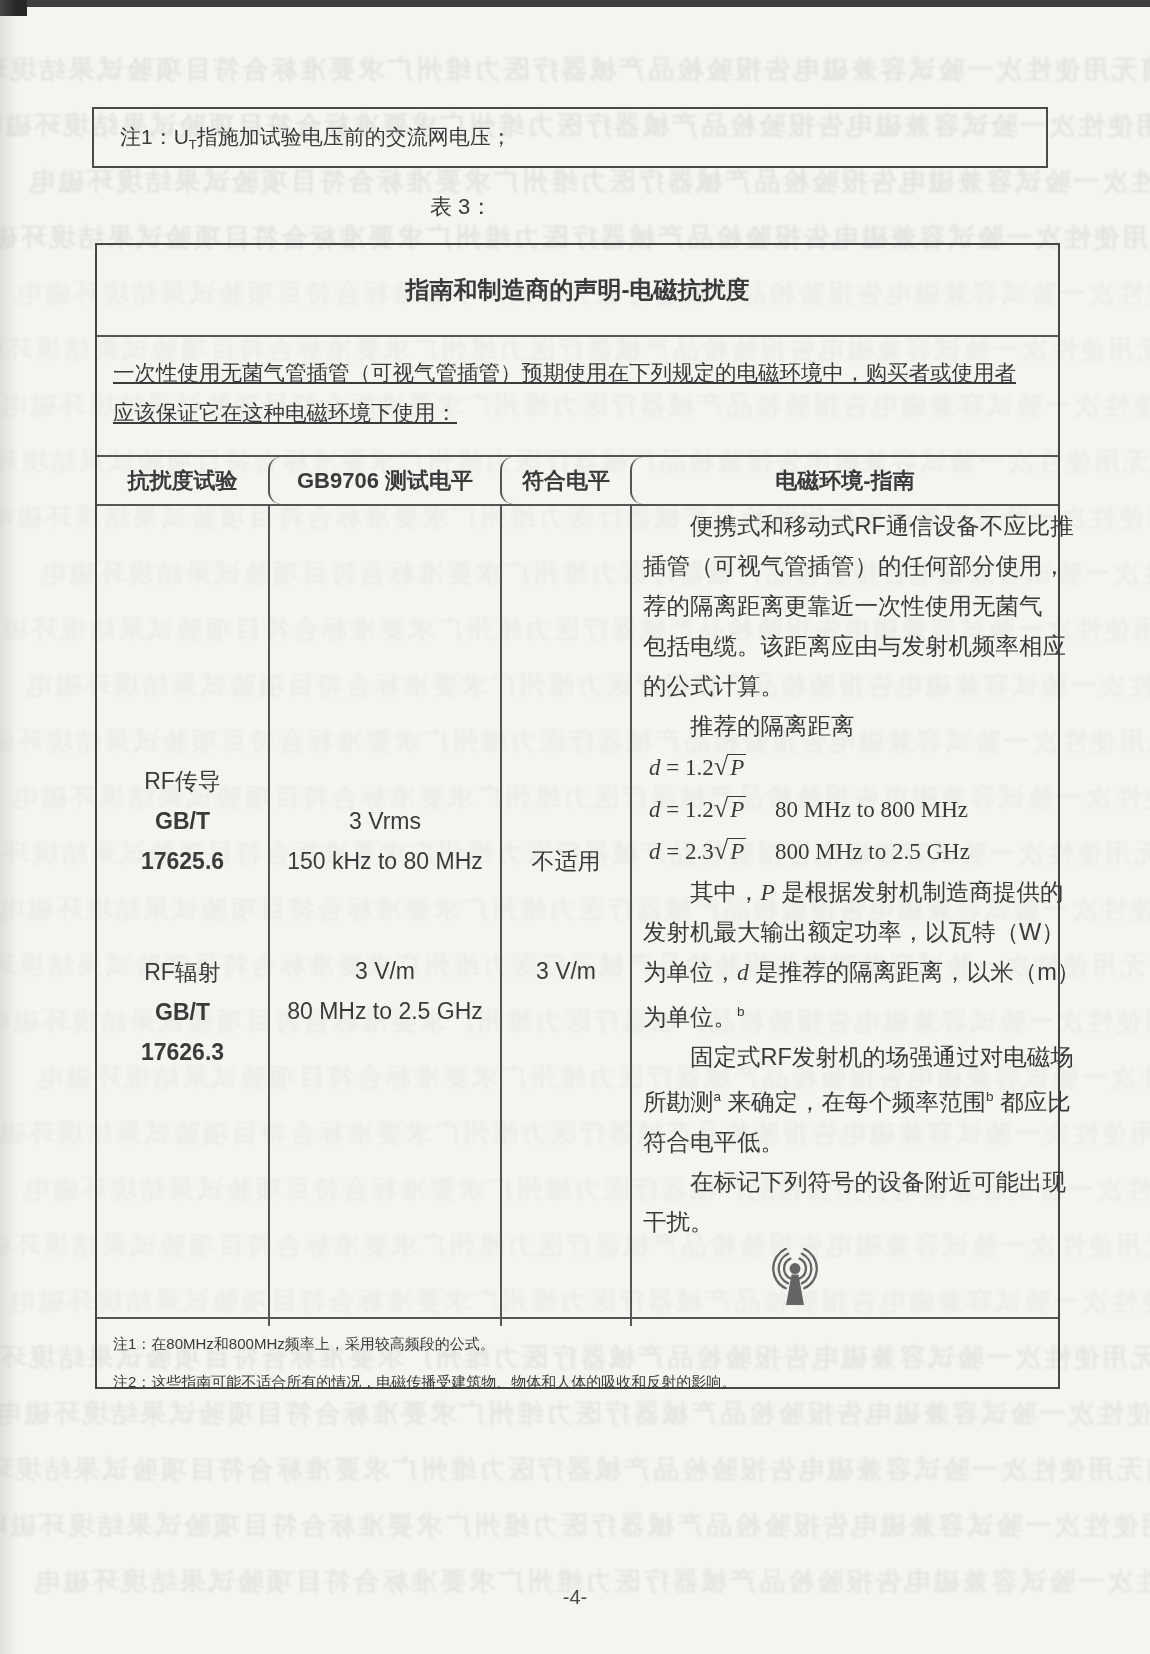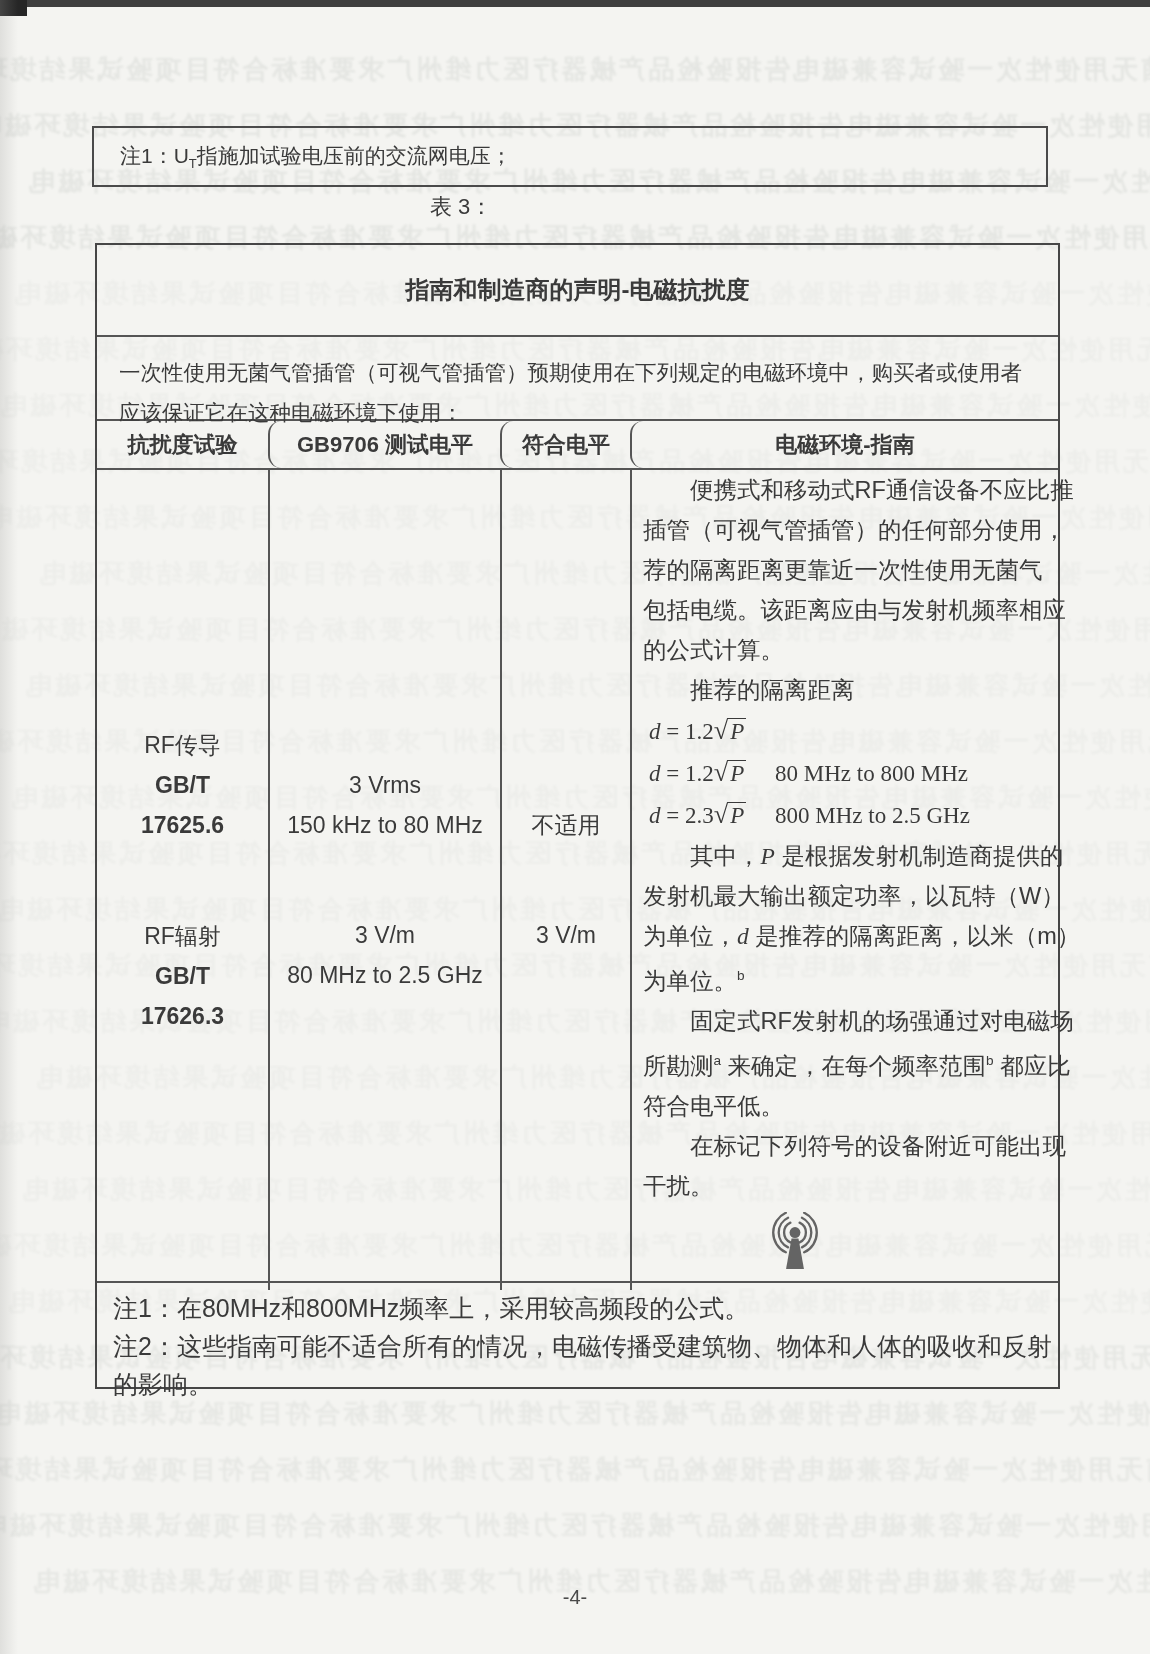--- a/index.html
+++ b/index.html
@@ -16,31 +16,31 @@
     background:linear-gradient(90deg,rgba(160,160,158,.25),rgba(160,160,158,0));}
   
   #ghost-layer{position:absolute;inset:0;overflow:hidden;pointer-events:none;z-index:1;}
   .ghost-row{position:absolute;white-space:nowrap;font-size:26px;letter-spacing:3px;
     color:#5e6b63;transform:scaleX(-1);filter:blur(1.2px);font-weight:bold;}
   
   #content{position:absolute;inset:0;z-index:2;}
   
   .note1-box{position:absolute;left:92px;top:107px;width:956px;height:61px;
     border:2px solid #4a4a4a;display:flex;align-items:center;padding-left:26px;
-    box-sizing:border-box;font-size:21px;margin-top:19px;}
+    box-sizing:border-box;font-size:21px;}
   .note1-box sub{font-size:0.62em;}
   
   .table-caption{position:absolute;left:430px;top:192px;font-size:22px;}
   
   .emc-table{position:absolute;left:95px;top:243px;width:965px;height:1146px;
     border:2px solid #464646;box-sizing:border-box;background:transparent;}
   .row-title{height:92px;border-bottom:2px solid #555;display:flex;align-items:center;
     justify-content:center;font-weight:bold;font-size:24px;box-sizing:border-box;}
-  .row-intro{height:84px;border-bottom:2px solid #555;box-sizing:border-box;
-    padding:16px 10px 0 22px;font-size:21.5px;line-height:40px;}
+  .row-intro{height:120px;border-bottom:2px solid #555;box-sizing:border-box;
+    padding:16px 10px 0 16px;font-size:21.5px;line-height:40px;text-decoration:underline;}
   .grid{display:grid;grid-template-columns:171px 232px 130px 1fr;box-sizing:border-box;}
   .grid > div{box-sizing:border-box;}
   .grid > div + div{border-left:2px solid #555;}
   .row-header{height:49px;border-bottom:2px solid #555;font-weight:bold;font-size:22px;}
   .row-header > div{display:flex;align-items:center;justify-content:center;border-radius:13px;}
   .row-body{height:813px;border-bottom:2px solid #555;}
   .row-body > div{position:relative;}
   .cellblock{position:absolute;left:0;width:100%;text-align:center;
     line-height:40px;font-size:23px;}
   .cellblock .bold{font-weight:bold;}
@@ -50,21 +50,21 @@
   .gline.ind{padding-left:47px;}
   .gline b{font-weight:normal;}
   .gline sup{font-size:0.58em;vertical-align:super;}
   .mvar{font-family:"Liberation Serif","DejaVu Serif",serif;font-style:italic;}
   .gline.formula{font-family:"Liberation Serif","DejaVu Serif",serif;font-size:23px;
     padding-left:6px;}
   .rad{font-size:1.15em;}
   .ovl{border-top:1.5px solid #3a3a3a;padding:0 2px;}
   .icon-wrap{margin:6px 0 0 124px;}
   
-  .row-notes{padding:6px 4px 0 16px;font-size:25px;line-height:38px;}
+  .row-notes{padding:6px 4px 0 16px;font-size:15px;line-height:38px;}
   
   .page-number{position:absolute;left:0;top:1586px;width:100%;text-align:center;
     font-size:20px;color:#4a4a4a;}
 </style>
 </head>
 <body>
 
 <div id="ghost-layer">
     <div class="ghost-row" style="top: 52px; left: -80px; opacity: 0.1;">明说用使管插管气菌无用使性次一验试容兼磁电告报验检品产械器疗医力维州广求要准标合符目项验试果结境环磁电明说用使管插管气菌无用使性次一验试容兼磁电告报验检品产械器疗医力维州广求要准标合符目项验试果结境环磁电</div>
     <div class="ghost-row" style="top: 108px; left: -27px; opacity: 0.1;">明说用使管插管气菌无用使性次一验试容兼磁电告报验检品产械器疗医力维州广求要准标合符目项验试果结境环磁电明说用使管插管气菌无用使性次一验试容兼磁电告报验检品产械器疗医力维州广求要准标合符目项验试果结境环磁电</div>

